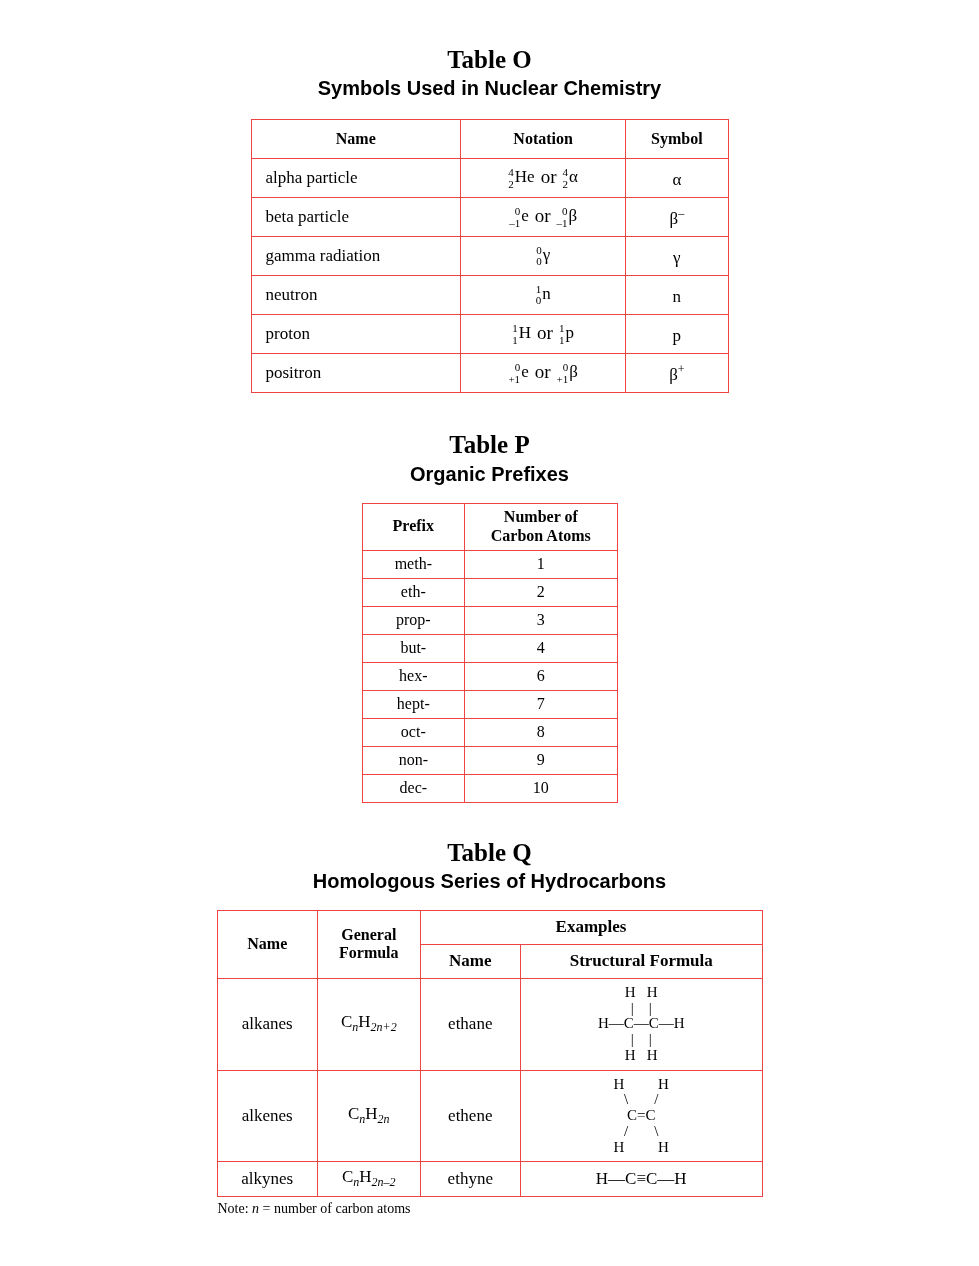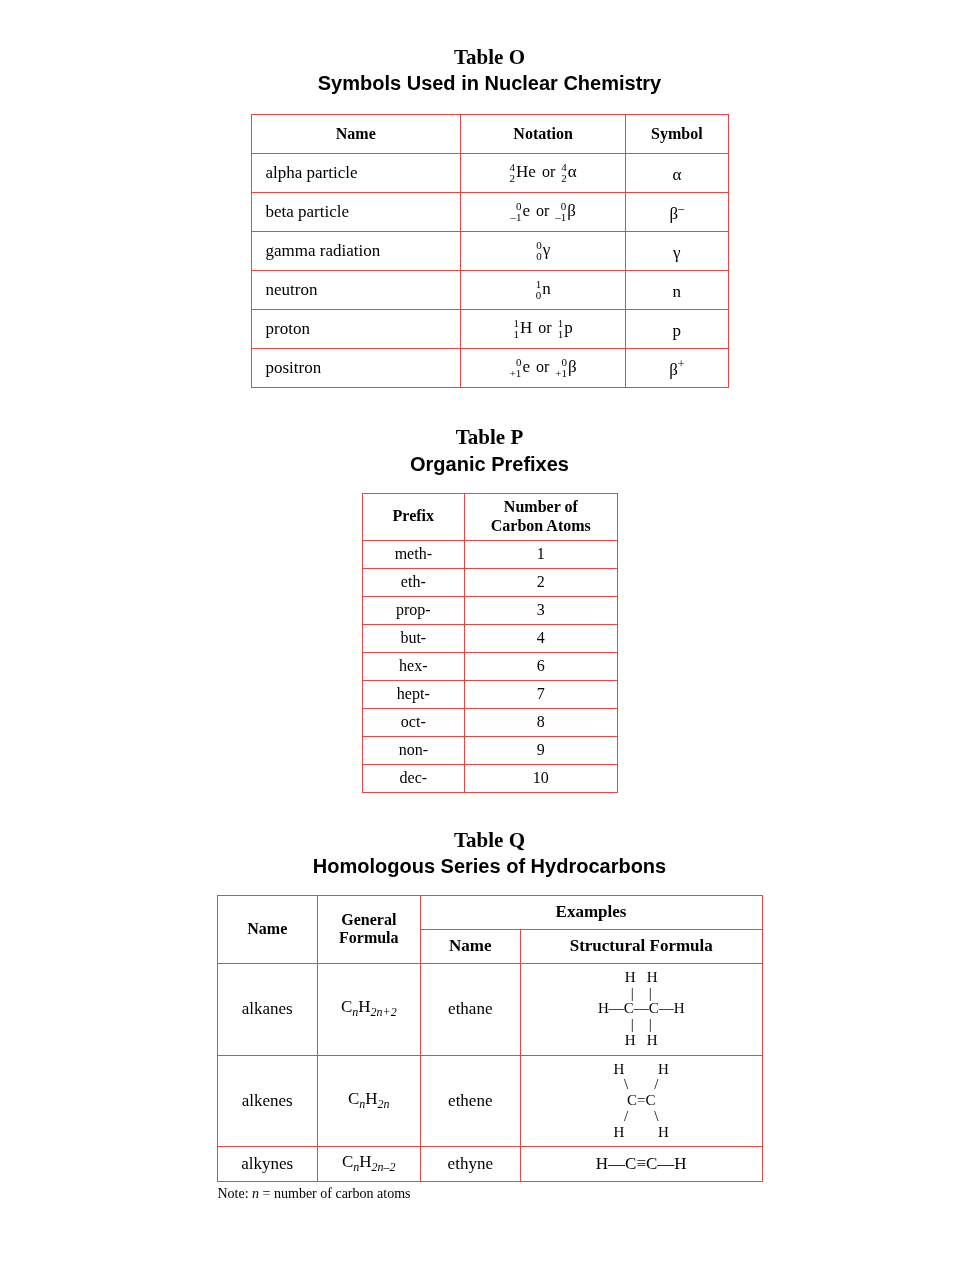--- a/index.html
+++ b/index.html
@@ -19,21 +19,21 @@
     position: relative;
     width: 979px;
     height: 1266px;
   }
 
   
   .table-title {
     text-align: center;
     font-family: "Liberation Serif", serif;
     font-weight: bold;
-    font-size: 21px;
+    font-size: 25px;
     line-height: 1.25;
   }
   .table-subtitle {
     text-align: center;
     font-family: "Liberation Sans", sans-serif;
     font-weight: bold;
     font-size: 20px;
     line-height: 1.3;
   }
 
@@ -71,21 +71,21 @@
   }
   .pre {
     display: inline-block;
     vertical-align: middle;
     text-align: right;
     font-size: 11px;
     line-height: 1.05;
     margin-right: 1px;
   }
   .pre span { display: block; }
-  .notation-sep { display: inline-block; padding: 0 6px; font-size: 16px; }
+  .notation-sep { display: inline-block; padding: 0 6px; font-size: 19px; }
   .symb { font-size: 17px; }
   .sup-small { font-size: 12px; vertical-align: super; }
 
   
   #tableP-wrap { margin-top: 36px; }
   #tableP { width: 256px; margin-top: 16px; }
   #tableP th { height: 46px; line-height: 1.15; }
   #tableP td { height: 27px; text-align: center; font-size: 16px; }
   .p-prefix { width: 102px; }
   .p-count  { width: 152px; }

